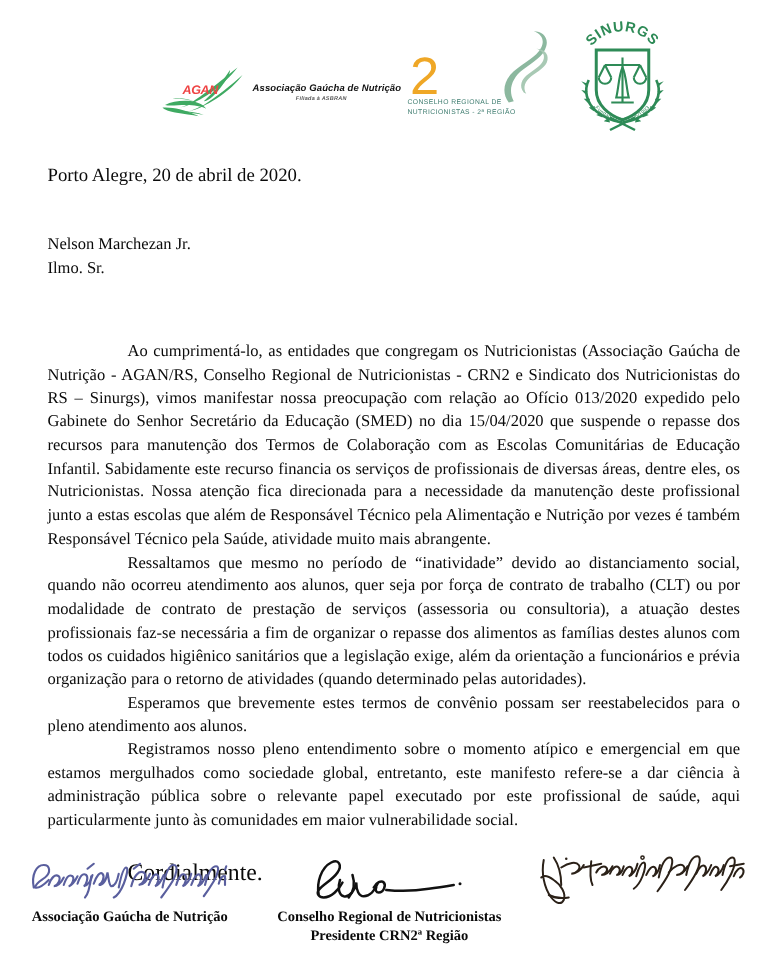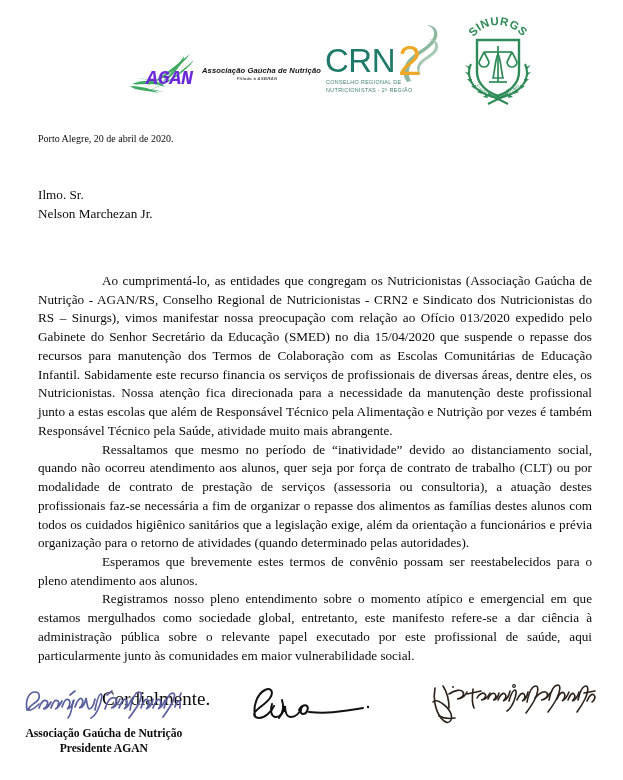--- a/index.html
+++ b/index.html
@@ -36,26 +36,26 @@
   .agan-mark {
     position: absolute;
     left: 0; top: 0;
     width: 76px;
     height: 42px;
   }
   .agan-word {
     position: absolute;
     left: 18px;
     top: 15px;
-    font-family: Liberation Mono, monospace;
+    font-family: Liberation Sans, sans-serif;
     font-weight: bold;
     font-style: italic;
-    font-size: 20px;
+    font-size: 10px;
     letter-spacing: -0.3px;
-    color: #6d28d9;
+    color: #ef4444;
     z-index: 3;
   }
   .agan-text {
     position: absolute;
     left: 74px;
     top: 14px;
     width: 110px;
   }
   .agan-text .l1 {
     font-family: "Liberation Sans", sans-serif;
@@ -134,21 +134,21 @@
     top: 10px;
     width: 86px;
     height: 96px;
   }
 
   
   .doc-date {
     position: absolute;
     left: 38px;
     top: 133px;
-    font-size: 10px;
+    font-size: 15px;
   }
   .addressee {
     position: absolute;
     left: 38px;
     top: 185px;
     font-size: 13.2px;
     line-height: 1.45;
   }
   .addressee div { white-space: nowrap; }
 
@@ -227,21 +227,20 @@
         <div class="l2">Filiada à ASBRAN</div>
       </div>
     </div>
 
     <div class="crn-logo">
       <svg class="crn-swoosh" viewBox="0 0 46 62">
         <path d="M10 58 C4 50 6 40 14 33 C22 26 32 22 36 14 C39 8 36 3 30 1 C37 1 42 6 40 13 C38 21 29 26 21 32 C13 38 9 48 14 57 Z" fill="#8cb89f"></path>
         <path d="M22 50 C18 45 20 39 26 35 C31 31 37 28 38 23 C39 19 36 16 32 15 C38 15 42 19 41 24 C40 30 33 33 28 37 C23 41 21 46 24 51 Z" fill="#a8c9b4"></path>
       </svg>
       <div class="crn-row">
-        <span class="crn-letters">CRN</span>
         <span class="crn-two">2</span>
       </div>
       <div class="crn-sub">
         <div>CONSELHO REGIONAL DE</div>
         <div>NUTRICIONISTAS - 2ª REGIÃO</div>
       </div>
     </div>
 
     <svg class="sinurgs-logo" viewBox="0 0 86 96">
       <defs>
@@ -294,22 +293,22 @@
 
       <text font-family="Liberation Sans, sans-serif" font-size="4.2" fill="#2e8b57" letter-spacing="0.2">
         <textPath href="#arcBot" startOffset="50%" text-anchor="middle">Fundado em 02/06/1983</textPath>
       </text>
     </svg>
   </div>
 
   <div class="doc-date">Porto Alegre, 20 de abril de 2020.</div>
 
   <div class="addressee">
+    <div>Nelson Marchezan Jr.</div>
     <div>Ilmo. Sr.</div>
-    <div>Nelson Marchezan Jr.</div>
   </div>
 
   <div class="body-copy">
     <p>Ao cumprimentá-lo, as entidades que congregam os Nutricionistas (Associação Gaúcha de Nutrição - AGAN/RS, Conselho Regional de Nutricionistas - CRN2 e Sindicato dos Nutricionistas do RS – Sinurgs), vimos manifestar nossa preocupação com relação ao Ofício 013/2020 expedido pelo Gabinete do Senhor Secretário da Educação (SMED) no dia 15/04/2020 que suspende o repasse dos recursos para manutenção dos Termos de Colaboração com as Escolas Comunitárias de Educação Infantil. Sabidamente este recurso financia os serviços de profissionais de diversas áreas, dentre eles, os Nutricionistas. Nossa atenção fica direcionada para a necessidade da manutenção deste profissional junto a estas escolas que além de Responsável Técnico pela Alimentação e Nutrição por vezes é também Responsável Técnico pela Saúde, atividade muito mais abrangente.</p>
     <p>Ressaltamos que mesmo no período de “inatividade” devido ao distanciamento social, quando não ocorreu atendimento aos alunos, quer seja por força de contrato de trabalho (CLT) ou por modalidade de contrato de prestação de serviços (assessoria ou consultoria), a atuação destes profissionais faz-se necessária a fim de organizar o repasse dos alimentos as famílias destes alunos com todos os cuidados higiênico sanitários que a legislação exige, além da orientação a funcionários e  prévia    organização para o retorno de atividades (quando determinado pelas autoridades).</p>
     <p>Esperamos que brevemente estes termos de convênio possam ser reestabelecidos para o pleno atendimento aos alunos.</p>
     <p>Registramos nosso pleno entendimento sobre o momento atípico e emergencial em que estamos mergulhados como sociedade global, entretanto, este manifesto refere-se a dar ciência à administração pública sobre o relevante papel executado por este profissional de saúde, aqui particularmente junto às comunidades em maior vulnerabilidade social.</p>
   </div>
 
   <div class="closing">Cordialmente.</div>
@@ -335,36 +334,39 @@
             <path d="M145 28 C147 20 150 13 154 13 C157 13 155 20 152 25 C149 30 147 33 144 37"></path>
             <path d="M156 27 C157 23 159 20 161 21 L161 28"></path>
             <path d="M161 16 L162 13"></path>
             <path d="M51 15 L56 11"></path>
               <path d="M88 15 L93 11"></path>
           </g>
         </svg>
       </div>
       <div class="sig-label">
         <span>Associação Gaúcha de Nutrição</span>
-        <span class="l2">Presidente AGAN</span>
       </div>
     </div>
 
     <div class="sig-col">
       <div class="sig-ink">
         <svg width="170" height="46" viewBox="0 0 170 46">
           <g fill="none" stroke="#111111" stroke-width="2" stroke-linecap="round">
             <path d="M28 36 C26 26 30 14 38 10 C44 7 47 12 43 18 C39 24 32 27 28 32 C26 35 28 38 32 38 C38 38 44 32 47 26"></path>
             <path d="M45 24 C43 30 44 36 48 37 C53 38 57 32 58 26 C58 32 60 37 64 37 C69 37 73 32 75 27"></path>
             <path d="M72 30 C74 26 78 24 80 26 C82 28 80 34 76 34 C74 34 73 32 74 30"></path>
             <path d="M82 32 C92 33 104 33 116 31 C124 30 130 29 136 28"></path>
             <path d="M55 20 C57 26 56 33 52 38"></path>
             <circle cx="141" cy="27" r="1.2" fill="#111111" stroke="none"></circle>
           </g>
         </svg>
+      </div>
+      <div class="sig-label">
+        <span>Conselho Regional de Nutricionistas</span>
+        <span class="l2">Presidente CRN2ª Região</span>
       </div>
     </div>
 
     <div class="sig-col">
       <div class="sig-ink">
         <svg width="180" height="46" viewBox="0 0 180 46">
           <g fill="none" stroke="#2b2118" stroke-width="1.6" stroke-linecap="round">
             <path d="M6 8 C4 18 6 30 12 38 C16 43 20 44 22 40 C24 35 20 28 14 24 C10 21 6 20 4 22"></path>
             <path d="M14 6 C18 12 20 20 20 28"></path>
             <path d="M20 14 C26 10 32 9 34 12 C36 15 32 19 28 19 C32 19 36 16 38 12"></path>

